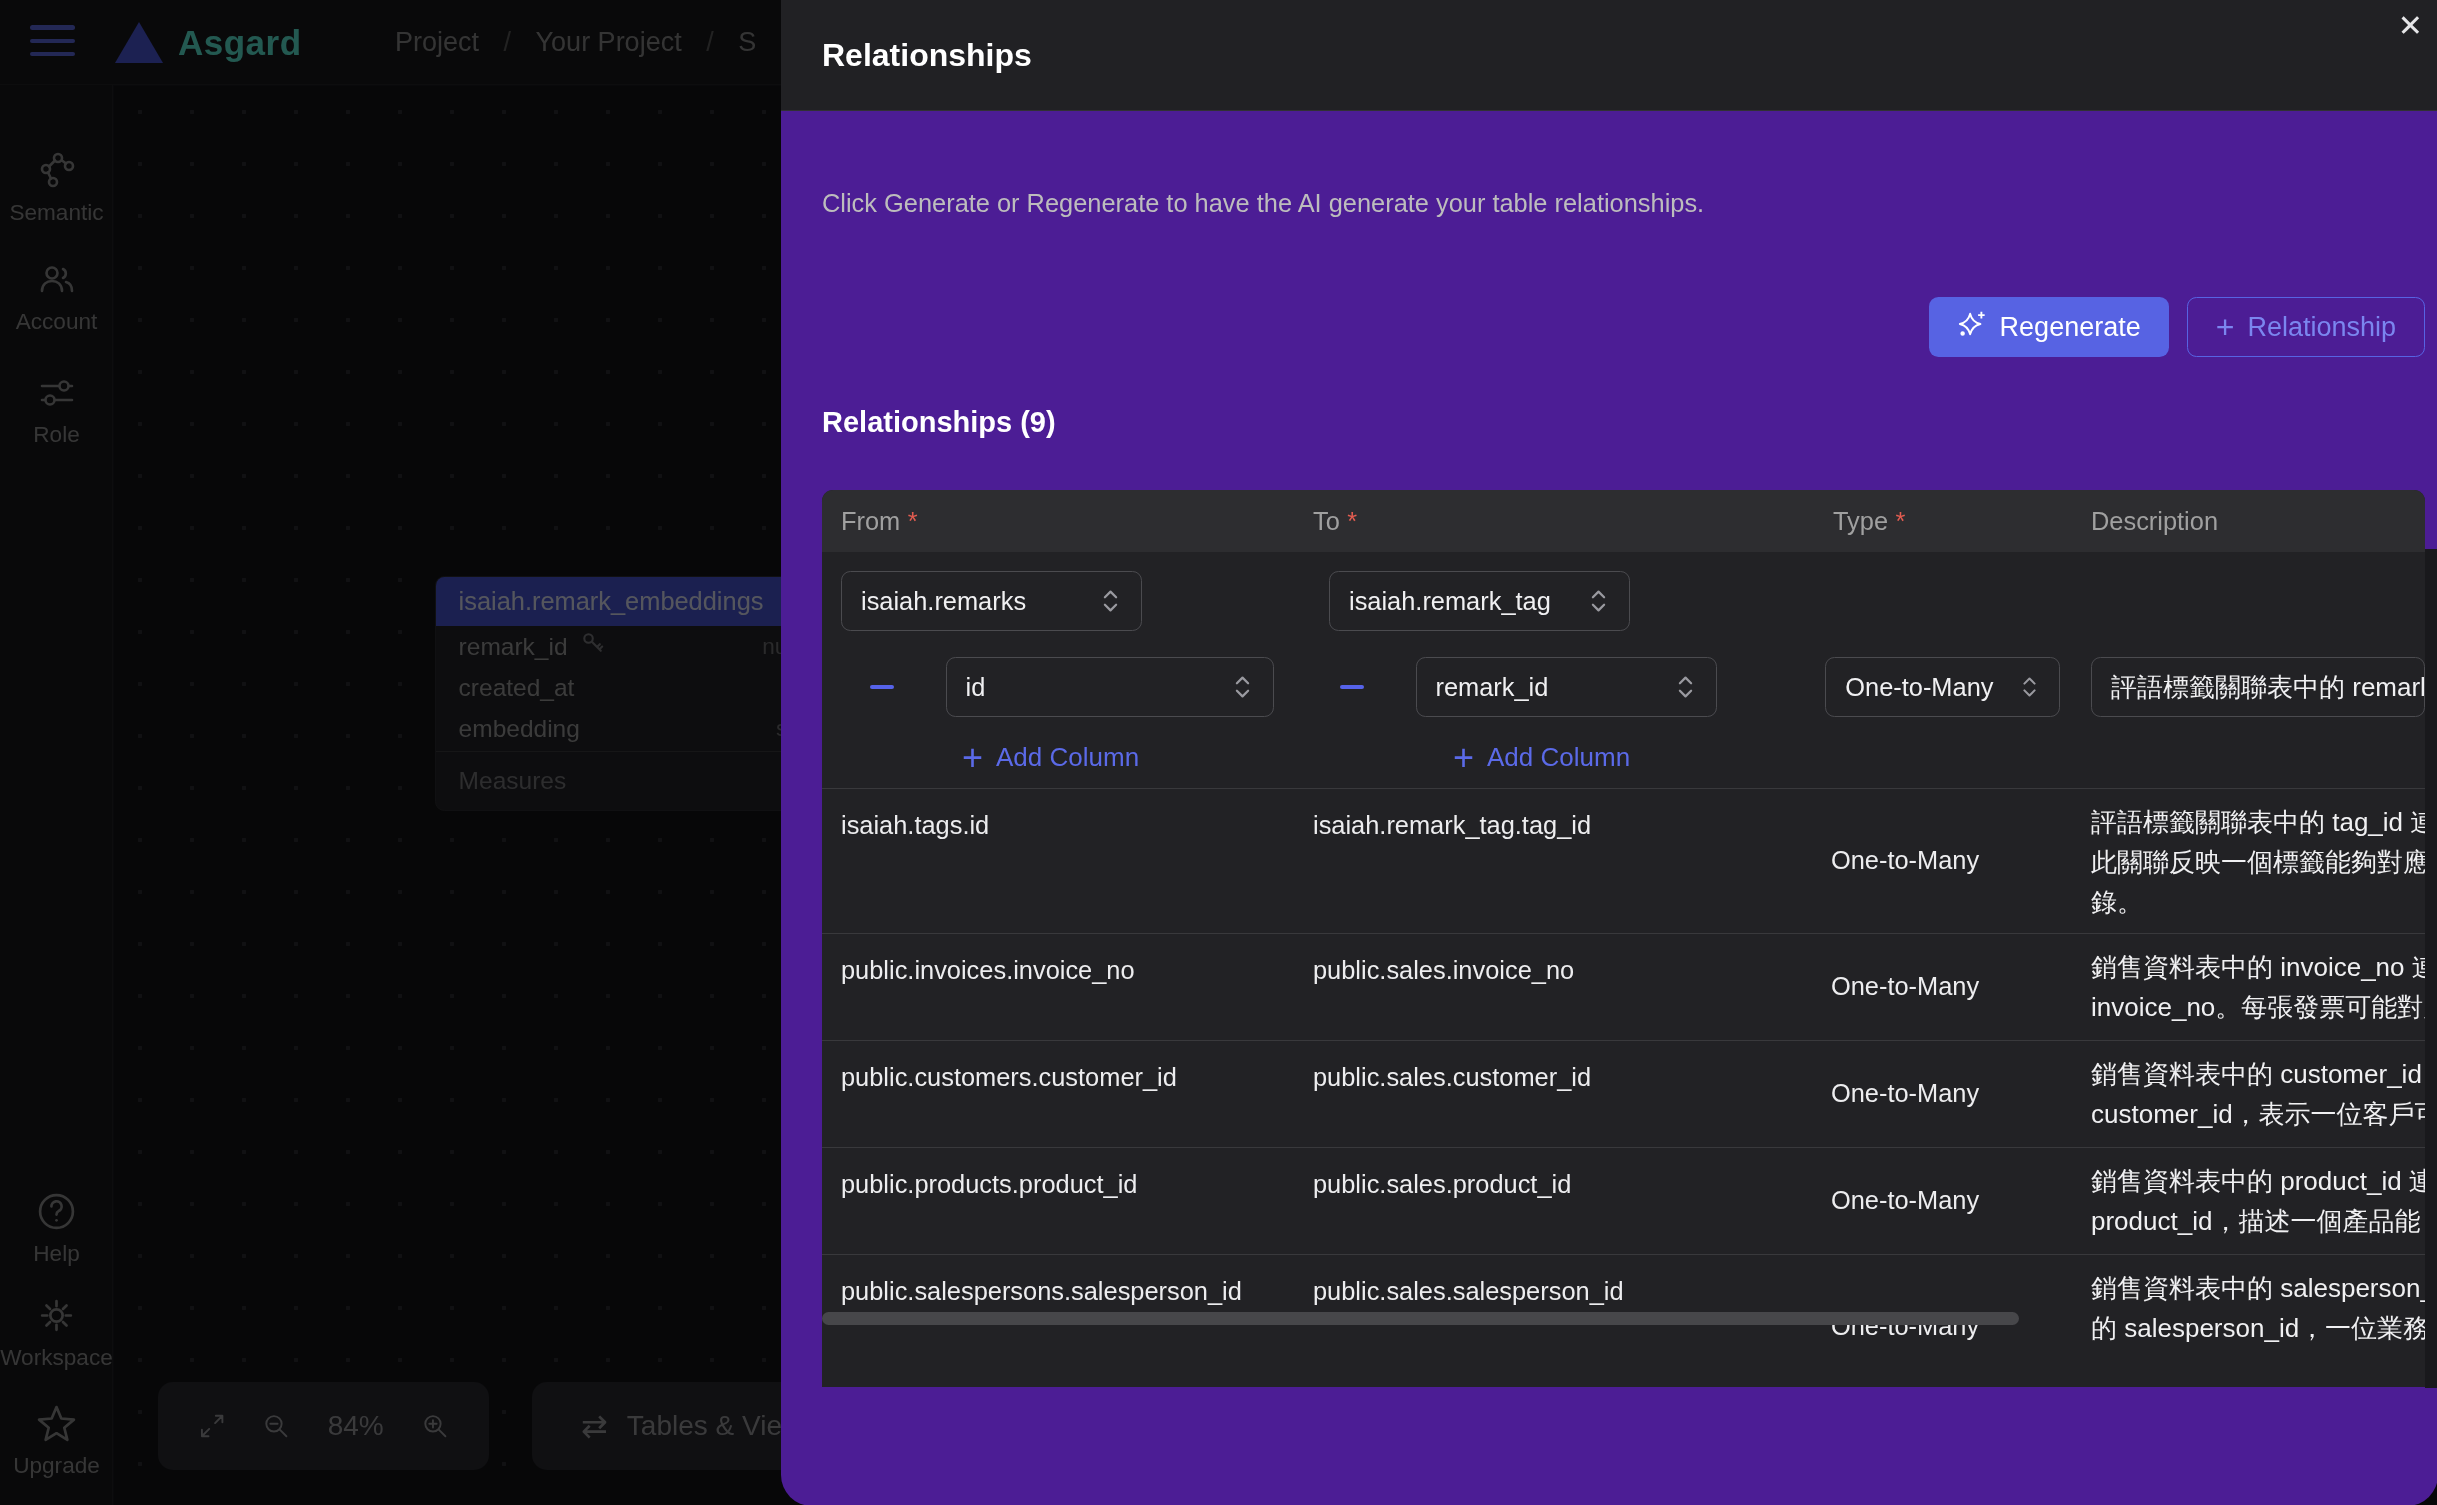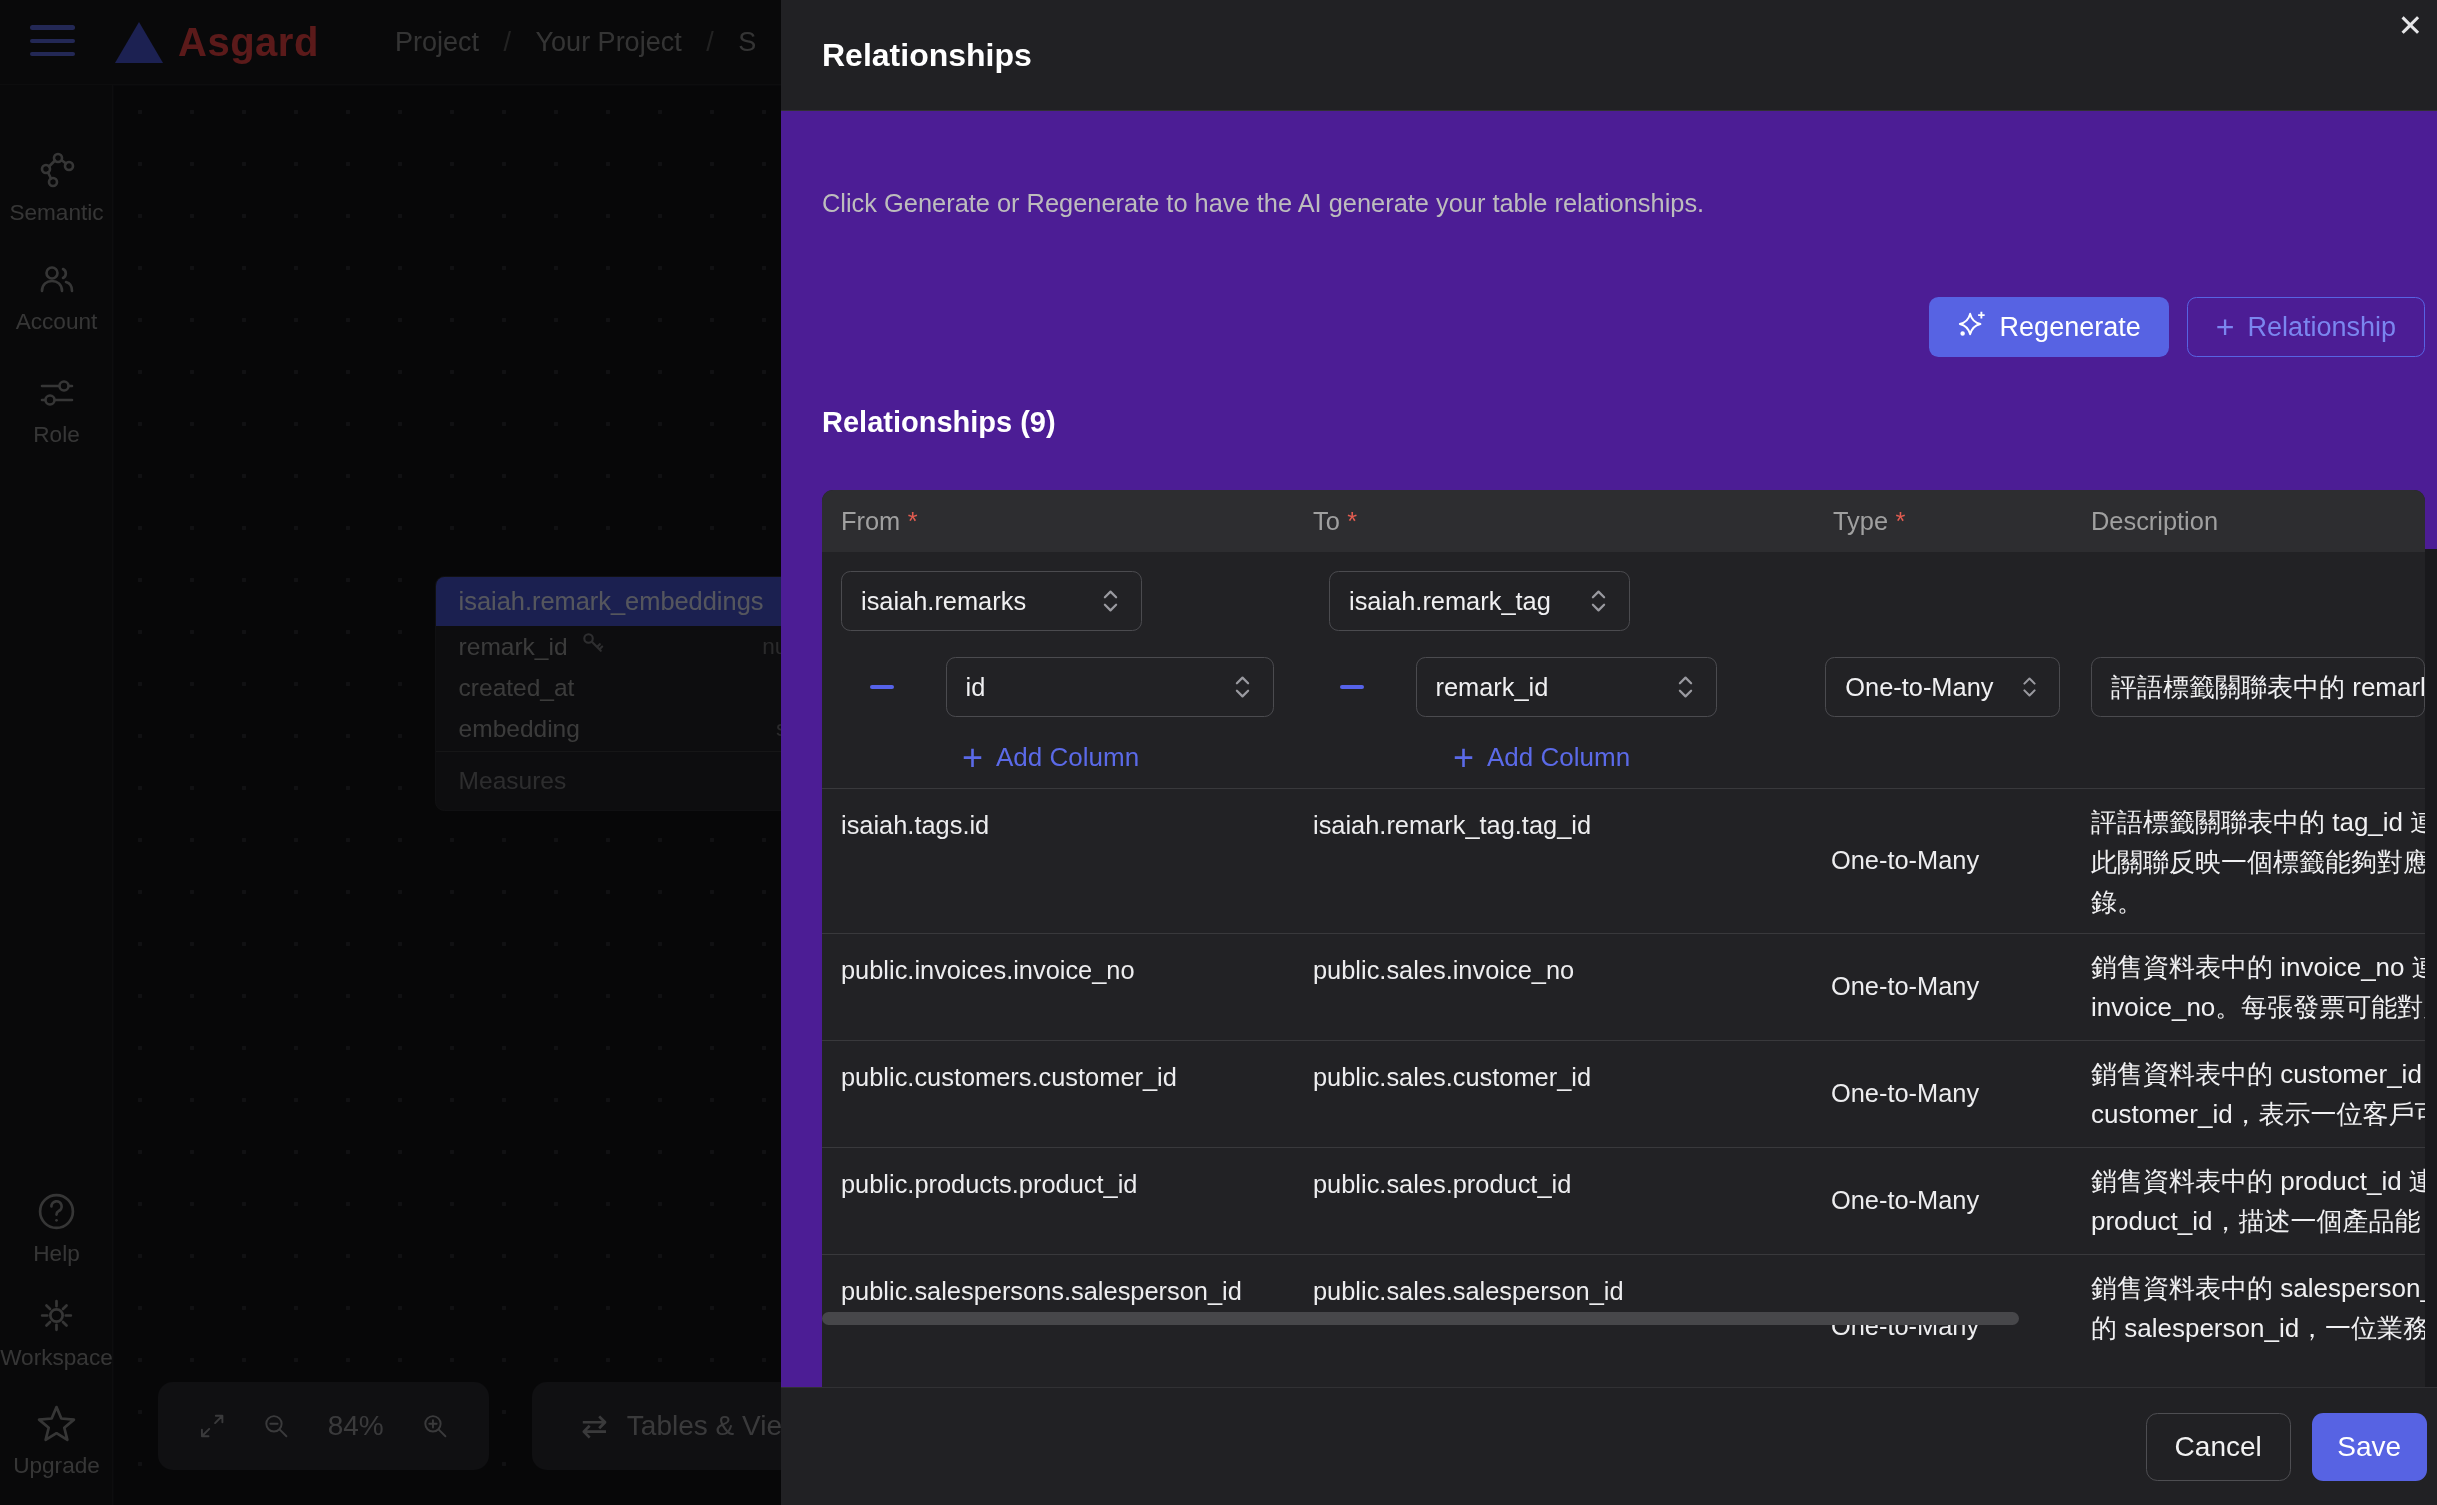--- a/index.html
+++ b/index.html
@@ -7,21 +7,21 @@
   body { font-family:"Liberation Sans", sans-serif; }
   .stage { position:relative; width:2438px; height:1506px; overflow:hidden; background:#1a1a1d; }
 
   
   .app { position:absolute; inset:0; }
   .nav { position:absolute; left:0; top:0; width:100%; height:85px; background:#19191c; border-bottom:0.9px solid #232327; }
   .hamburger { position:absolute; left:30px; top:25.4px; width:45px; cursor:pointer; }
   .hamburger span { display:block; width:45px; height:4.7px; border-radius:2.8px; background:#5e6ae0; margin-bottom:8.5px; }
   .logo { position:absolute; left:115px; top:0; height:85px; display:flex; align-items:center; gap:15px; }
   .logo .tri { width:0; height:0; border-left:24.5px solid transparent; border-right:24.5px solid transparent; border-bottom:41px solid #4a57d8; }
-  .logo .logotext { font-size:40px; font-weight:bold; color:#ef4444; letter-spacing:0.5px; }
+  .logo .logotext { font-size:35px; font-weight:bold; color:#5eead4; letter-spacing:0.5px; }
   .breadcrumb { position:absolute; left:395px; top:0; height:85px; display:flex; align-items:center; gap:24.5px; font-size:27px; color:#8a8a8a; white-space:nowrap; }
   .breadcrumb .sep { color:#5a5a5a; }
 
   .sidebar { position:absolute; left:0; top:85px; bottom:0; width:113px; background:#19191c; border-right:0.9px solid #232327; }
   .side-item { position:absolute; left:0; width:113px; display:flex; flex-direction:column; align-items:center; gap:9.4px; color:#8f8f8f; font-size:22.6px; cursor:pointer; overflow:hidden; }
   .side-item svg { stroke:#8f8f8f; fill:none; stroke-width:2.6; stroke-linecap:round; stroke-linejoin:round; }
 
   .canvas { position:absolute; left:114px; top:86px; right:0; bottom:0; background:#141416;
             background-image:radial-gradient(circle, #2e2e32 2.1px, transparent 2.4px); background-size:52px 52px; }
 
@@ -379,20 +379,16 @@
             <div class="dline">銷售資料表中的 salesperson_</div>
             <div class="dline">的 salesperson_id，一位業務發</div>
           </div>
         </div>
       </div>
     </div>
 
     <div class="hthumb"></div>
     <div class="vtrack"></div>
 
-    <div class="m-footer">
-      <button class="btn btn-cancel">Cancel</button>
-      <button class="btn btn-save">Save</button>
-    </div>
   </aside>
 
 </div>
 
 
 </body></html>

